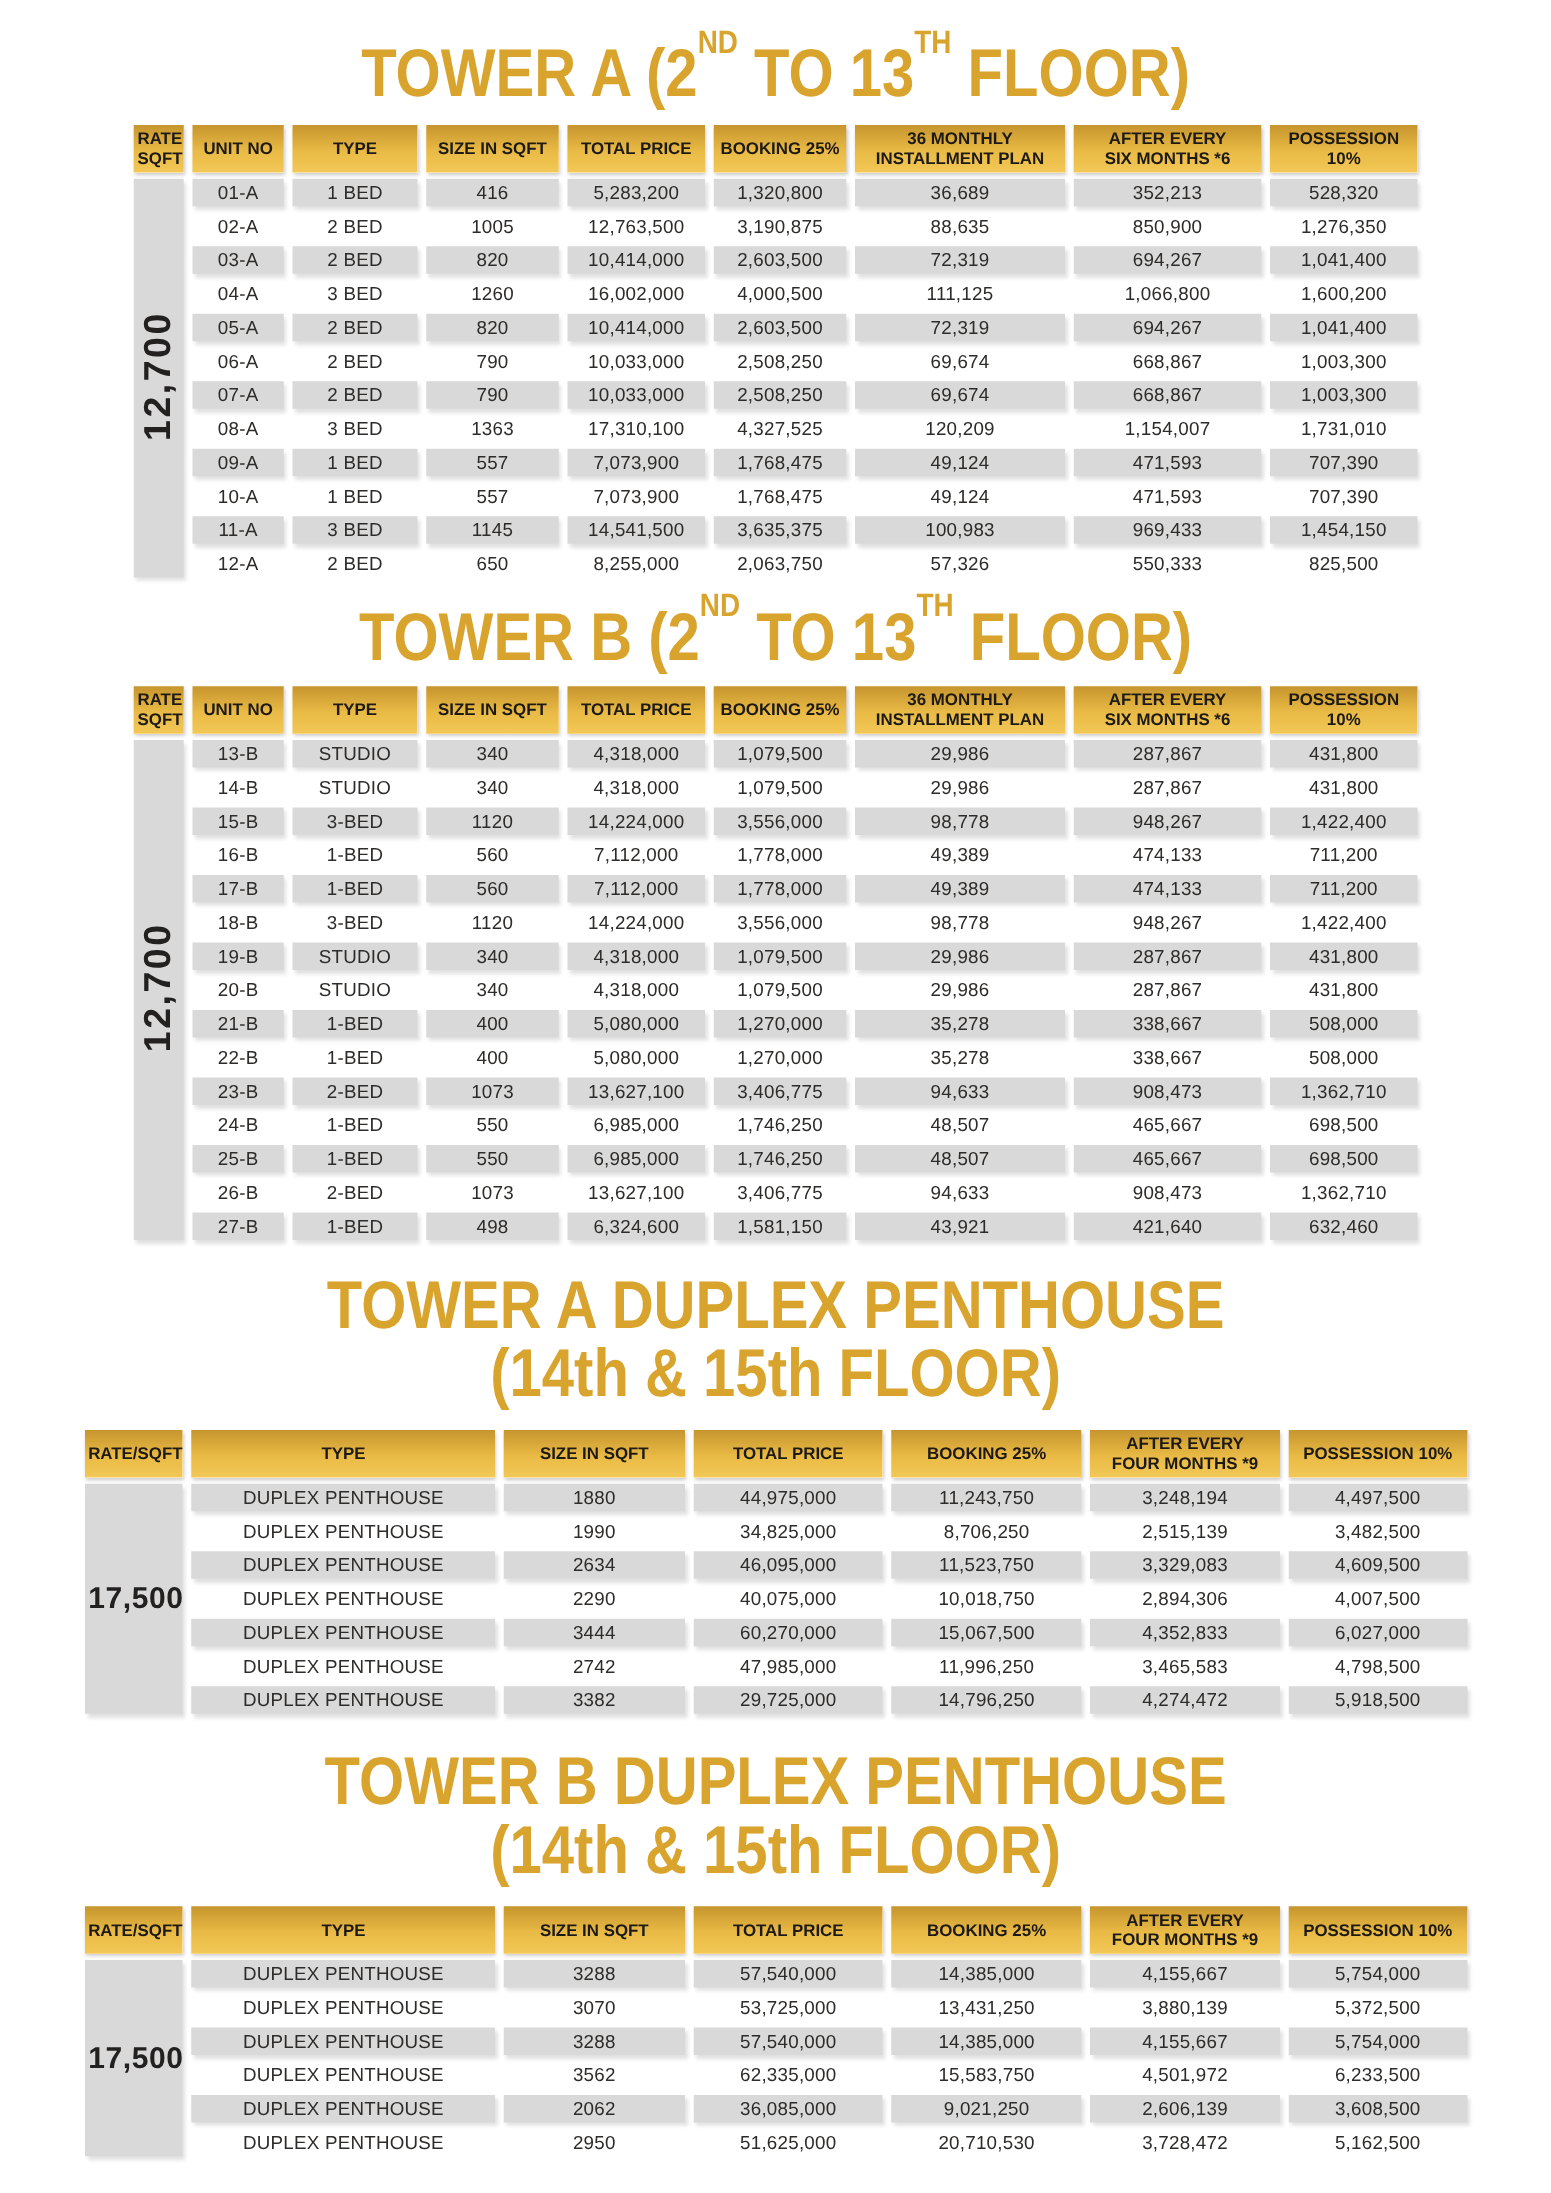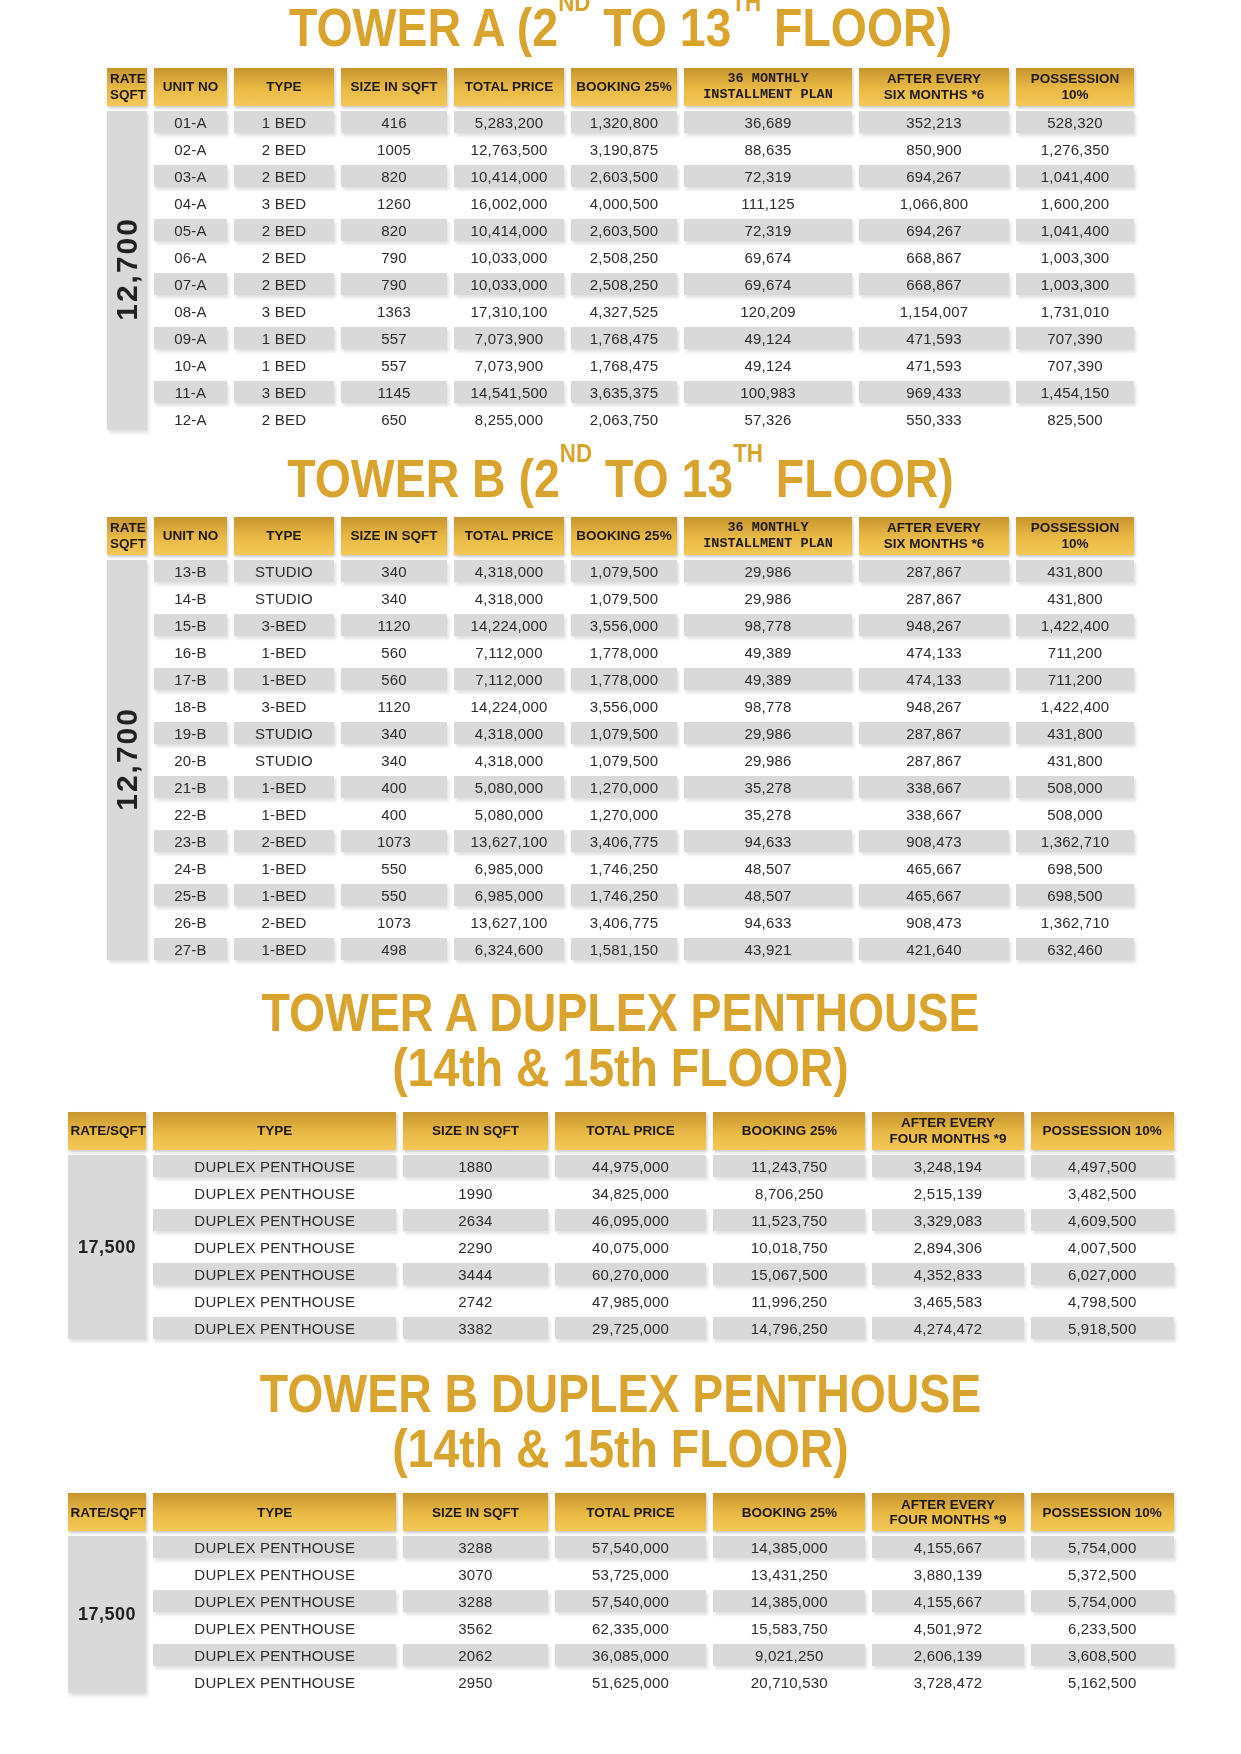--- a/index.html
+++ b/index.html
@@ -3,21 +3,21 @@
 <meta charset="utf-8">
 <style>
   * { box-sizing: border-box; }
   html,body { margin:0; padding:0; }
   body {
     width:1241px; height:1754px; overflow:hidden;
     background:#ffffff;
     font-family:"Liberation Sans", sans-serif;
     color:#2b2b2b;
   }
-  .page { }
+  .page { padding-top:32px; }
 
   
   .gold-title {
     margin:0; text-align:center;
     font-size:54px; font-weight:800; line-height:1.02;
     color:#d9a42e; letter-spacing:0px;
     transform:scaleX(0.86); transform-origin:center;
     white-space:nowrap;
   }
   .gold-title .t-sup {
@@ -50,35 +50,35 @@
     letter-spacing:0.2px;
   }
   .price-table tr.shaded td {
     background:#d9d9d9;
     box-shadow:2px 3px 3px rgba(0,0,0,0.12);
   }
   .price-table td.rate-cell {
     background:#d7d7d7; box-shadow:2px 3px 3px rgba(0,0,0,0.10);
     font-weight:800; color:#232020;
   }
-  .price-table td.rate-cell span { font-size:18px; letter-spacing:0.5px; }
+  .price-table td.rate-cell span { font-size:24px; letter-spacing:0.5px; }
   .price-table td.rate-cell.rotated span {
     display:inline-block;
     writing-mode:vertical-rl; transform:rotate(180deg);
     font-size:30px; letter-spacing:2px;
   }
 
   
   .tower-table th:nth-child(1){width:40px;}
   .tower-table th:nth-child(2){width:73px;}
   .tower-table th:nth-child(3){width:100px;}
   .tower-table th:nth-child(4){width:106px;}
   .tower-table th:nth-child(5){width:110px;}
   .tower-table th:nth-child(6){width:106px;}
-  .tower-table th:nth-child(7){width:168px;font-family:Liberation Mono, monospace;}
+  .tower-table th:nth-child(7){width:168px;}
   .tower-table th:nth-child(8){width:150px;}
   .tower-table th:nth-child(9){width:118px;}
 
   
   .ph-table th:nth-child(1){width:78px;}
   .ph-table th:nth-child(2){width:240px;}
   .ph-table th:nth-child(3){width:143px;}
   .ph-table th:nth-child(4){width:150px;}
   .ph-table th:nth-child(5){width:150px;}
   .ph-table th:nth-child(6){width:150px;}

